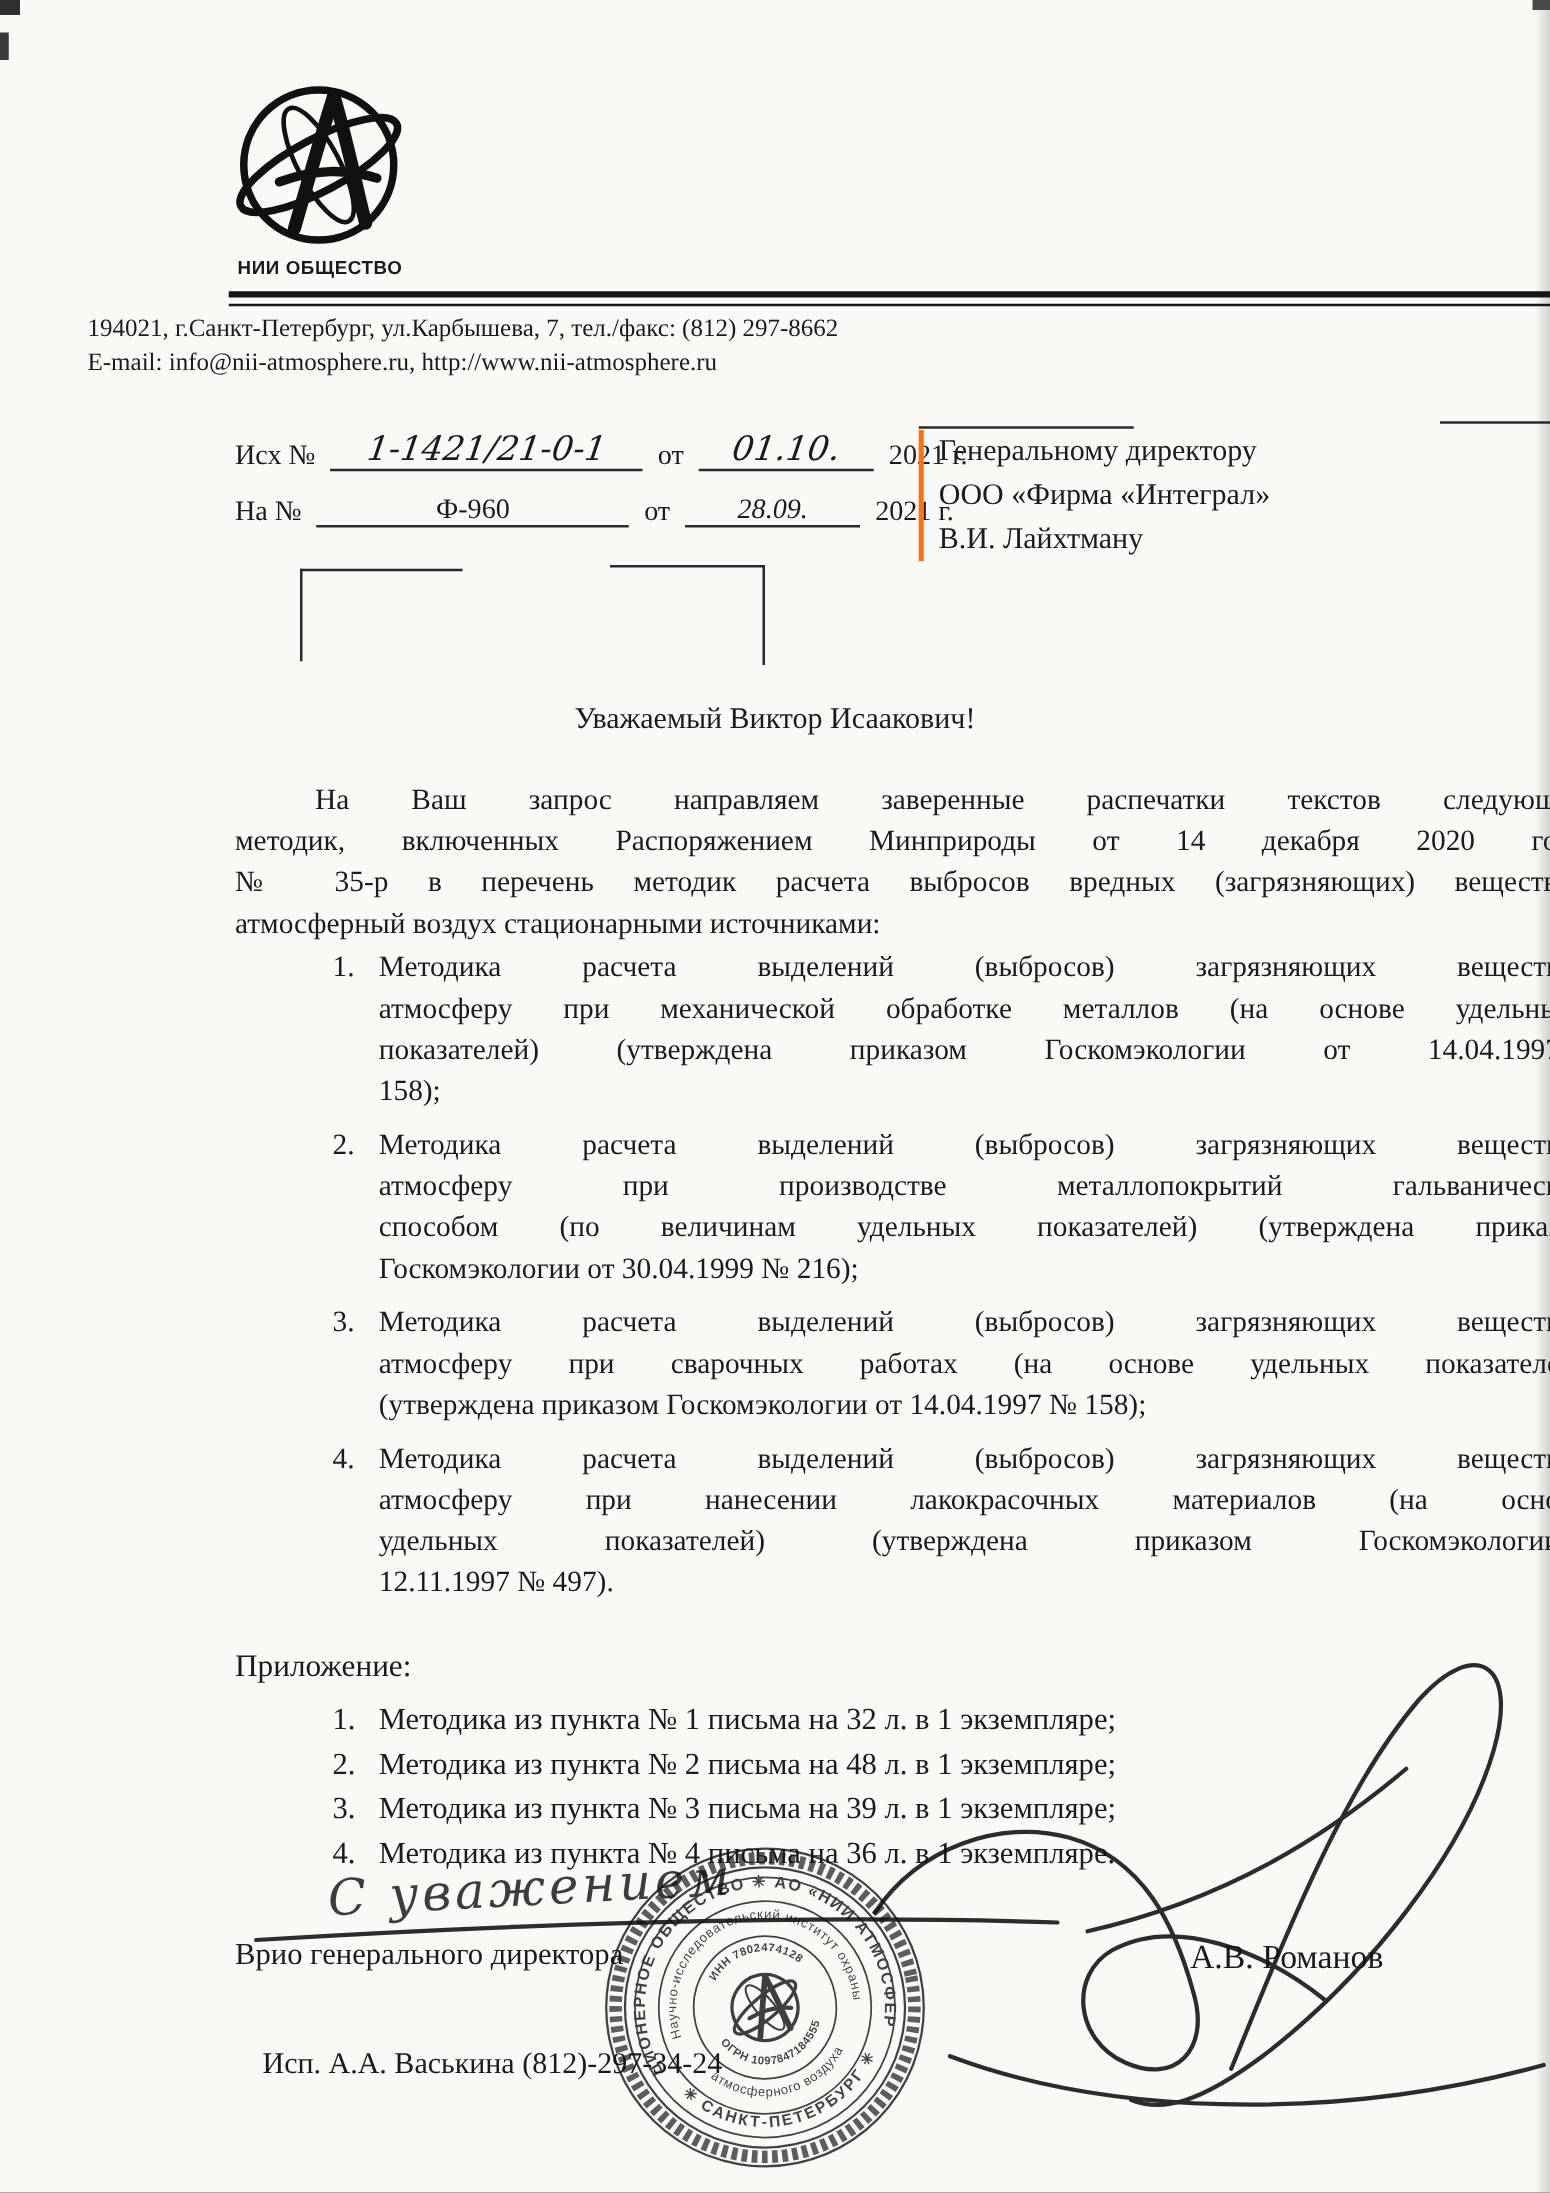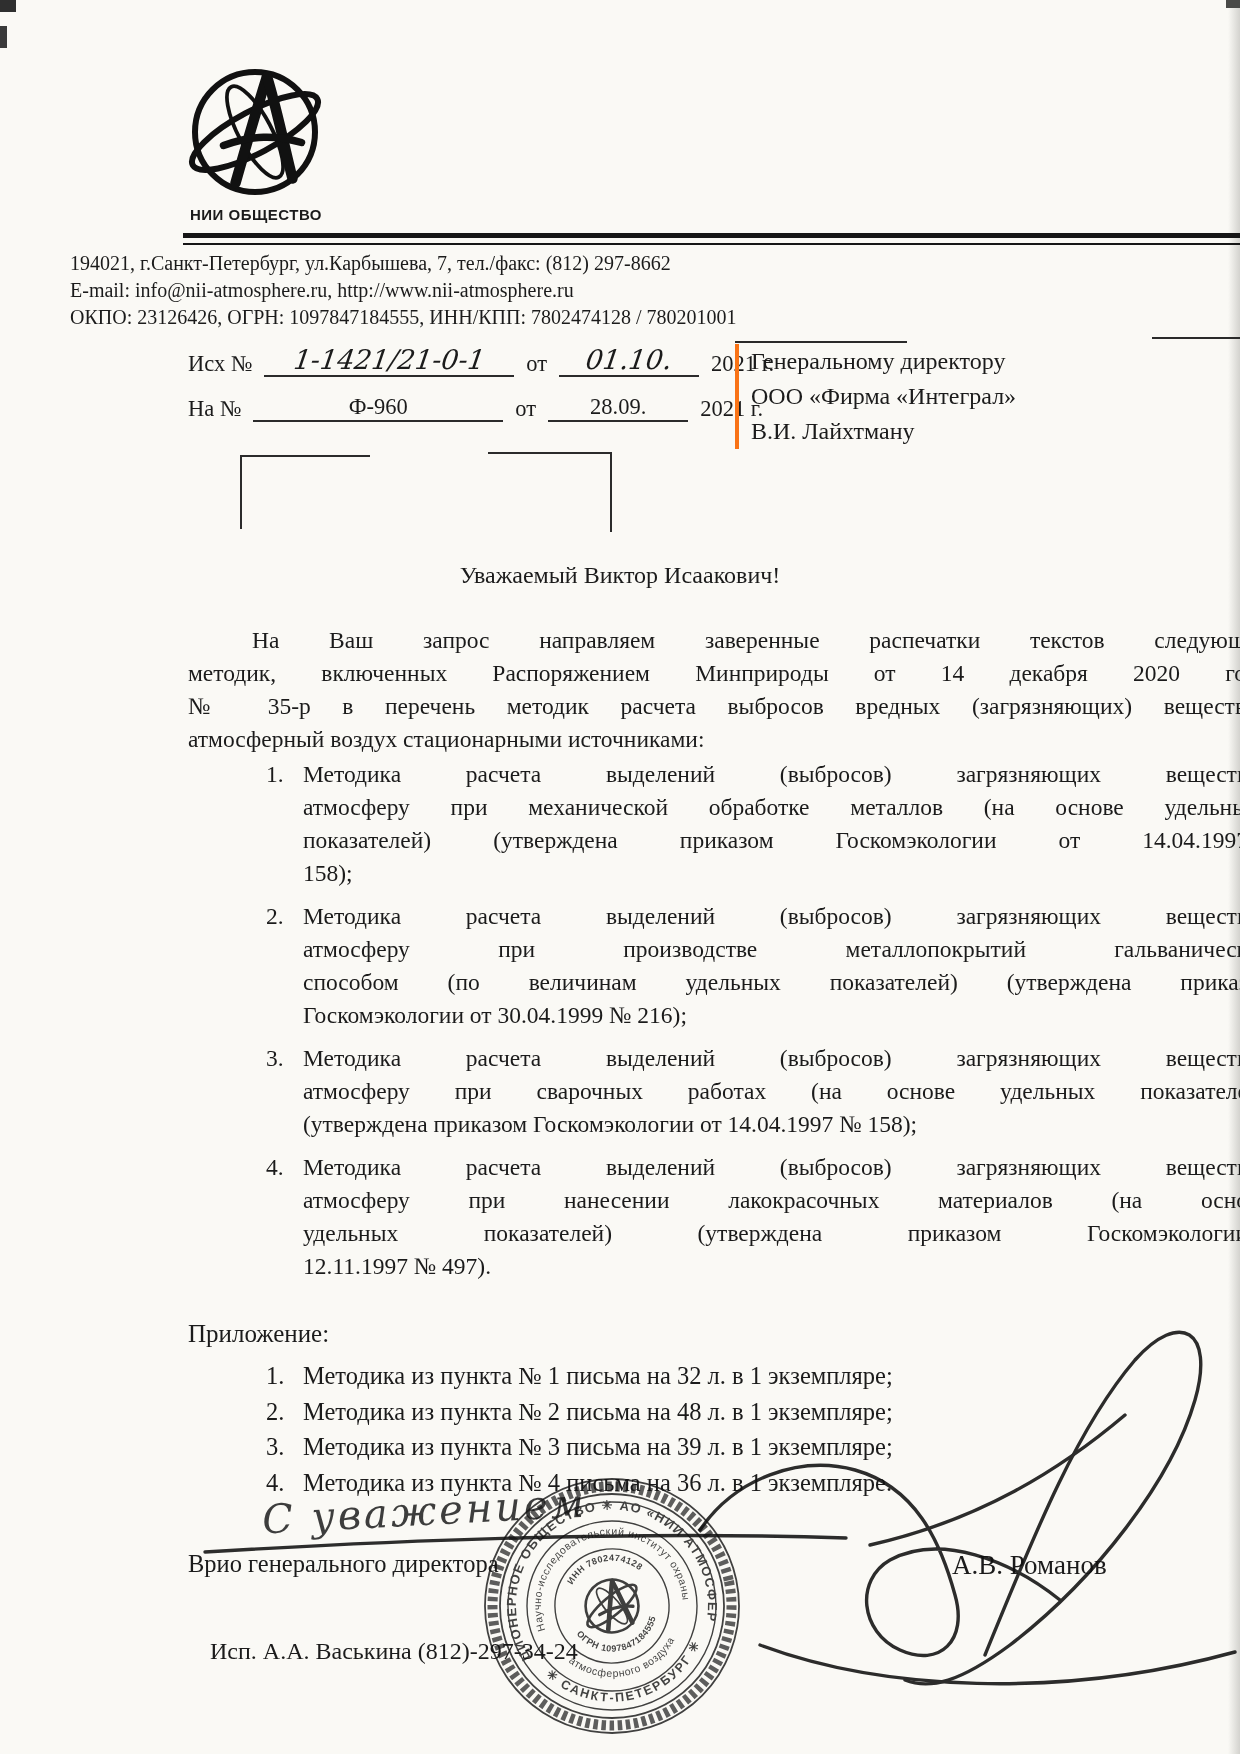--- a/index.html
+++ b/index.html
@@ -97,42 +97,41 @@
     </defs>
     <use href="#atom" x="-50" y="-50" width="100" height="100"></use>
   </svg>
   <div class="abs hcap">НИИ ОБЩЕСТВО</div>
 
   <div class="abs rule"></div>
 
   <div class="abs contact">
     <div>194021, г.Санкт-Петербург, ул.Карбышева, 7, тел./факс: (812) 297-8662</div>
     <div>E-mail: info@nii-atmosphere.ru, http://www.nii-atmosphere.ru</div>
-    <div>ОКПО: 23126426, ОГРН: 1097847184555, ИНН/КПП: 7802474128 / 780201001</div>
   </div>
 
   <div class="abs refline ref1">
     <span>Исх №</span>
       <span class="gap"></span>
     <span class="uline" style="width:250px;"><span class="hw">1-1421/21-0-1</span></span>
       <span class="gap"></span>
     <span>от</span>
       <span class="gap"></span>
     <span class="uline" style="width:140px;"><span class="hw">01.10.</span></span>
       <span class="gap"></span>
     <span>2021 г.</span>
   </div>
   <div class="abs refline ref2">
     <span>На №</span>
       <span class="gap"></span>
     <span class="uline" style="width:250px;">Ф-960</span>
       <span class="gap"></span>
     <span>от</span>
       <span class="gap"></span>
-    <span class="uline" style="width:140px;">28.09.</span>
+    <span class="uline" style="width:140px;font-style:italic;">28.09.</span>
       <span class="gap"></span>
     <span>2021 г.</span>
   </div>
 
   <div class="abs recip-topline"></div>
   <div class="abs recip-topline2"></div>
   <div class="abs recip">
     <div>Генеральному директору</div>
     <div>ООО «Фирма «Интеграл»</div>
     <div>В.И. Лайхтману</div>

